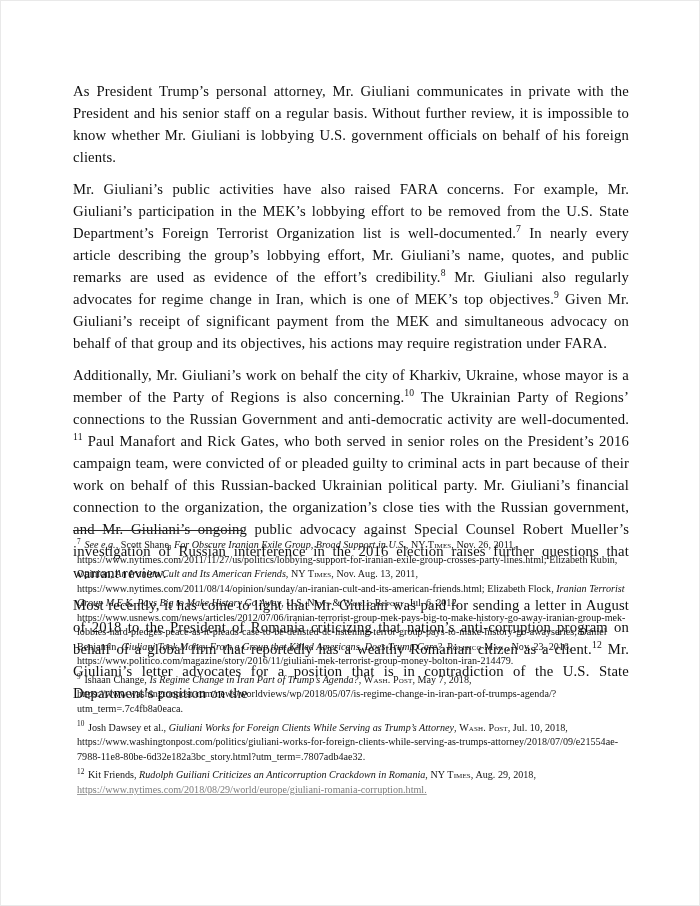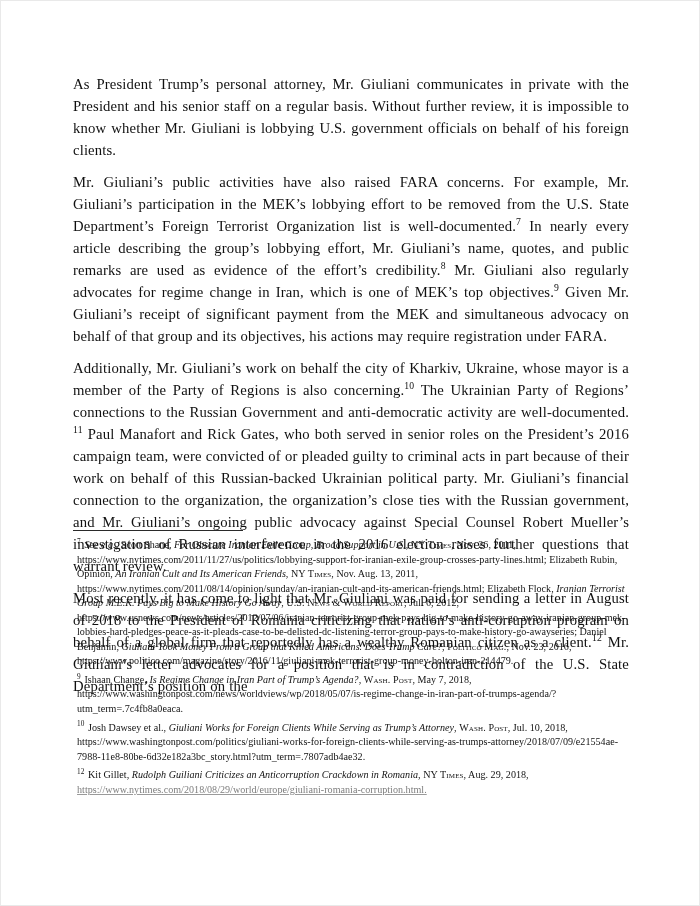--- a/index.html
+++ b/index.html
@@ -16,21 +16,21 @@
     width: 700px;
     height: 906px;
     background: #ffffff;
     box-sizing: border-box;
     overflow: hidden;
     border: 1px solid #e9e9e9;
   }
   .content {
     position: absolute;
     left: 72px;
-    top: 72px;
+    top: 79px;
     width: 556px;
   }
   .body-par {
     font-size: 14.7px;
     line-height: 22.0px;
     text-align: justify;
     margin: 0 0 10px 0;
     letter-spacing: 0.01em;
     word-spacing: 0.01em;
     color: #101010;
@@ -93,17 +93,17 @@
       <div class="body-par">Additionally, Mr. Giuliani’s work on behalf the city of Kharkiv, Ukraine, whose mayor is a member of the Party of Regions is also concerning.<sup class="fnref">10</sup>  The Ukrainian Party of Regions’ connections to the Russian Government and anti-democratic activity are well-documented. <sup class="fnref">11</sup> Paul Manafort and Rick Gates, who both served in senior roles on the President’s 2016 campaign team, were convicted of or pleaded guilty to criminal acts in part because of their work on behalf of this Russian-backed Ukrainian political party.  Mr. Giuliani’s financial connection to the organization, the organization’s close ties with the Russian government, and Mr. Giuliani’s ongoing public advocacy against Special Counsel Robert Mueller’s investigation of Russian interference in the 2016 election raises further questions that warrant review.</div>
       <div class="body-par">Most recently, it has come to light that Mr. Giuliani was paid for sending a letter in August of 2018 to the President of Romania criticizing that nation’s anti-corruption program on behalf of a global firm that reportedly has a wealthy Romanian citizen as a client.<sup class="fnref">12</sup>  Mr. Giuliani’s letter advocates for a position that is in contradiction of the U.S. State Department’s position on the</div>
     </div>
 
   <div class="footnote-area">
     <div class="fn-rule"></div>
     <div>
         <div class="fn"><sup>7</sup> <span class="it">See e.g.</span><span>, Scott Shane, </span><span class="it">For Obscure Iranian Exile Group, Broad Support in U.S.</span><span>, </span><span class="sc">NY Times</span><span>, Nov. 26, 2011, https://www.nytimes.com/2011/11/27/us/politics/lobbying-support-for-iranian-exile-group-crosses-party-lines.html; Elizabeth Rubin, Opinion, </span><span class="it">An Iranian Cult and Its American Friends</span><span>, </span><span class="sc">NY Times</span><span>, Nov. Aug. 13, 2011, https://www.nytimes.com/2011/08/14/opinion/sunday/an-iranian-cult-and-its-american-friends.html; Elizabeth Flock, </span><span class="it">Iranian Terrorist Group M.E.K. Pays Big to Make History Go Away</span><span>, </span><span class="sc">U.S. News &amp; World Report</span><span>, Jul. 6, 2012, https://www.usnews.com/news/articles/2012/07/06/iranian-terrorist-group-mek-pays-big-to-make-history-go-away-iranian-group-mek-lobbies-hard-pledges-peace-as-it-pleads-case-to-be-delisted-dc-listening-terror-group-pays-to-make-history-go-awayseries; Daniel Benjamin, </span><span class="it">Giuliani Took Money From a Group that Killed Americans. Does Trump Care?</span><span>, </span><span class="sc">Politico Mag.</span><span>, Nov. 23, 2016, https://www.politico.com/magazine/story/2016/11/giuliani-mek-terrorist-group-money-bolton-iran-214479.</span></div>
         <div class="fn"><sup>9</sup> <span>Ishaan Change, </span><span class="it">Is Regime Change in Iran Part of Trump’s Agenda?</span><span>, </span><span class="sc">Wash. Post</span><span>, May 7, 2018, https://www.washingtonpost.com/news/worldviews/wp/2018/05/07/is-regime-change-in-iran-part-of-trumps-agenda/?utm_term=.7c4fb8a0eaca.</span></div>
         <div class="fn"><sup>10</sup> <span>Josh Dawsey et al., </span><span class="it">Giuliani Works for Foreign Clients While Serving as Trump’s Attorney</span><span>, </span><span class="sc">Wash. Post</span><span>, Jul. 10, 2018, https://www.washingtonpost.com/politics/giuliani-works-for-foreign-clients-while-serving-as-trumps-attorney/2018/07/09/e21554ae-7988-11e8-80be-6d32e182a3bc_story.html?utm_term=.7807adb4ae32.</span></div>
-        <div class="fn"><sup>12</sup> <span>Kit Gillet, </span><span class="it">Rudolph Guiliani Criticizes an Anticorruption Crackdown in Romania</span><span>, </span><span class="sc">NY Times</span><span>, Aug. 29, 2018, </span><span class="faded">https://www.nytimes.com/2018/08/29/world/europe/giuliani-romania-corruption.html.</span></div>
+        <div class="fn"><sup>12</sup> <span>Kit Friends, </span><span class="it">Rudolph Guiliani Criticizes an Anticorruption Crackdown in Romania</span><span>, </span><span class="sc">NY Times</span><span>, Aug. 29, 2018, </span><span class="faded">https://www.nytimes.com/2018/08/29/world/europe/giuliani-romania-corruption.html.</span></div>
       </div>
   </div>
 
 </div>
 
 </body></html>

